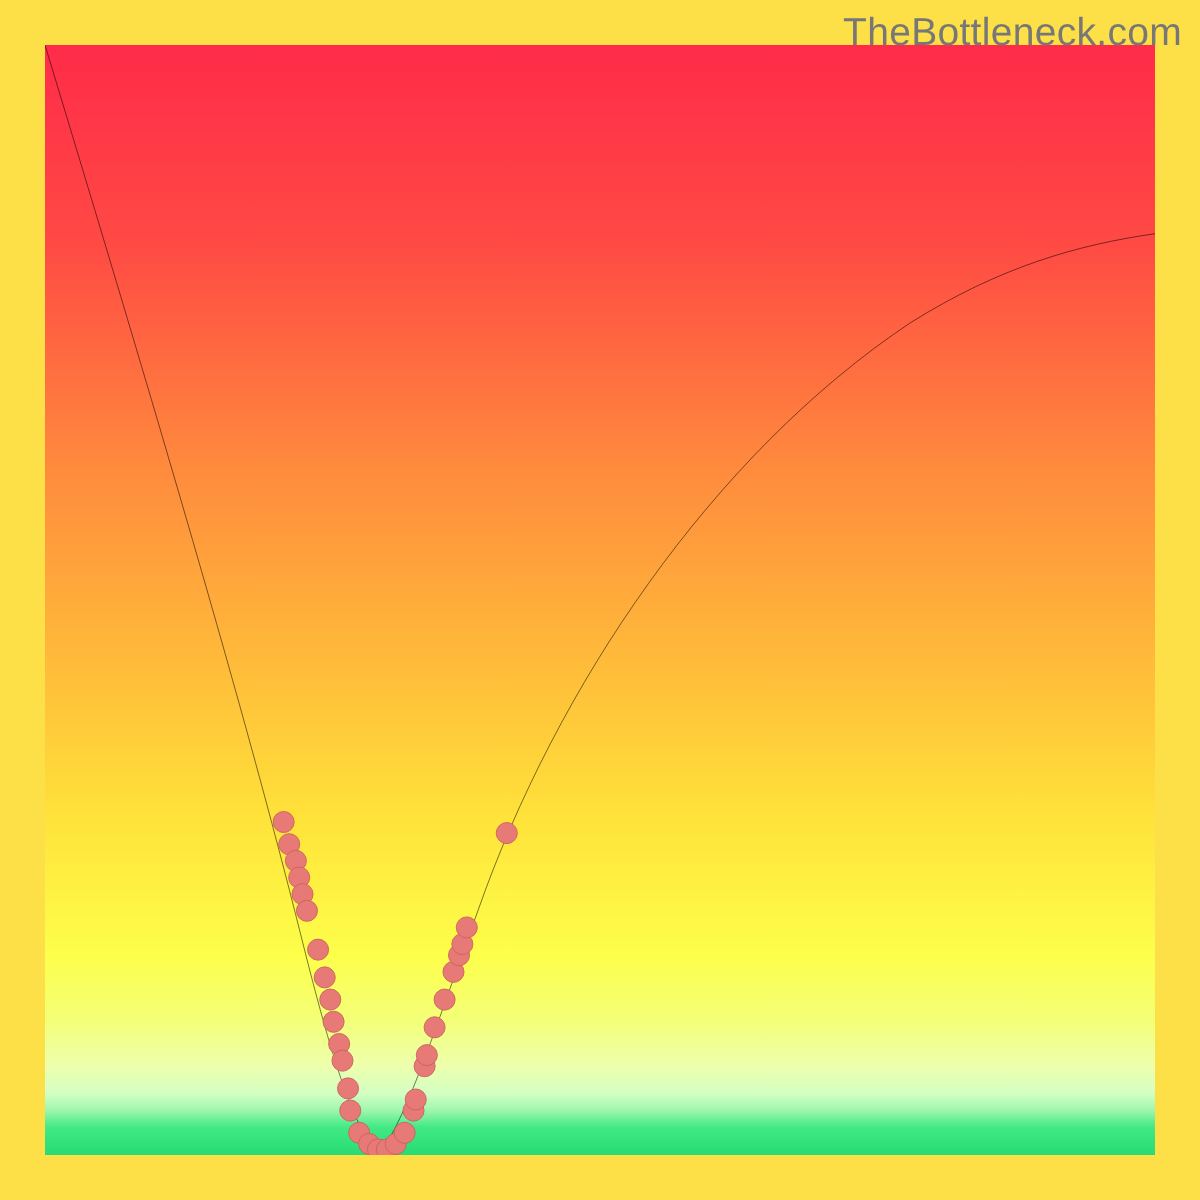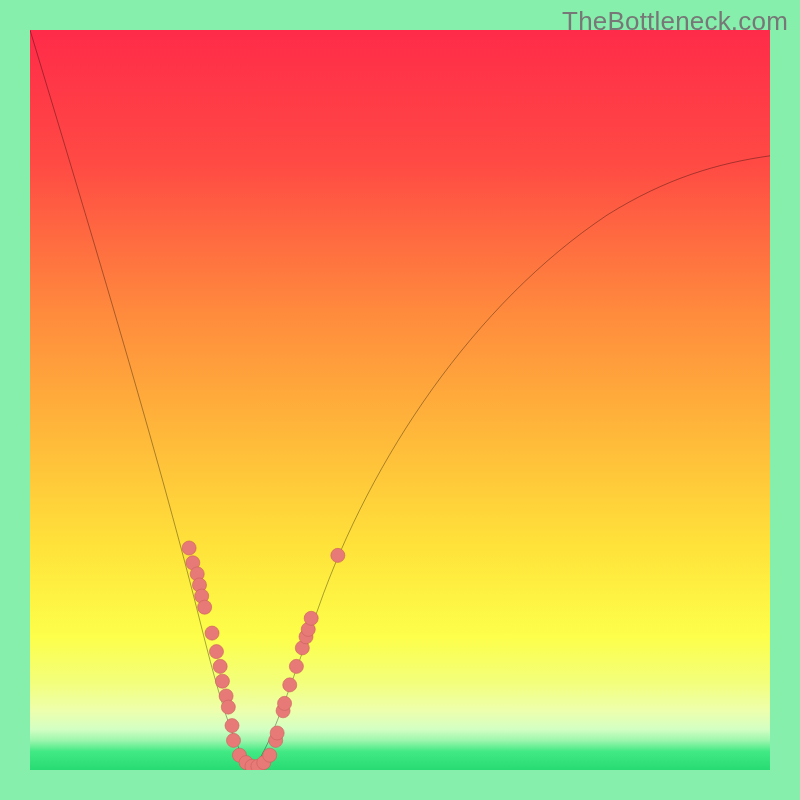--- a/index.html
+++ b/index.html
@@ -10,21 +10,21 @@
     overflow: hidden;
     background: #000;
     font-family: Arial, Helvetica, sans-serif;
   }
   .frame {
     position: absolute;
     top: 0;
     left: 0;
     width: 800px;
     height: 800px;
-    background: #86efac;
+    background: #fde047;
   }
   .plot-area {
     position: absolute;
     top: 30px;
     left: 30px;
     width: 740px;
     height: 740px;
     overflow: hidden;
   }
   .gradient {

